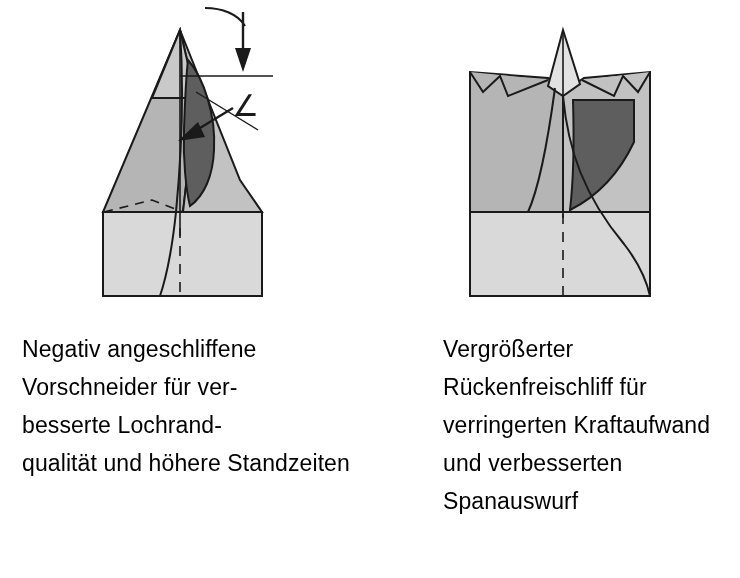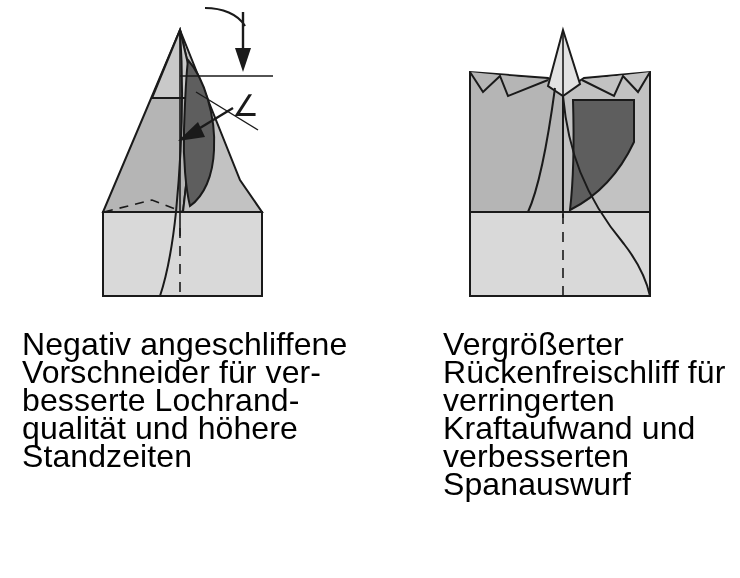--- a/index.html
+++ b/index.html
@@ -29,22 +29,22 @@
   #panel-right { left: 388px; width: 340px; }
 
   .drawing {
     position: absolute;
     top: 0;
     left: 0;
   }
 
   .caption {
     position: absolute;
-    font-size: 32px;
-    line-height: 28px;
+    font-size: 23px;
+    line-height: 38px;
     color: #000000;
     white-space: pre-line;
     letter-spacing: 0.1px;
   }
   #caption-left {
     left: 22px;
     top: 330px;
     width: 360px;
   }
   #caption-right {

